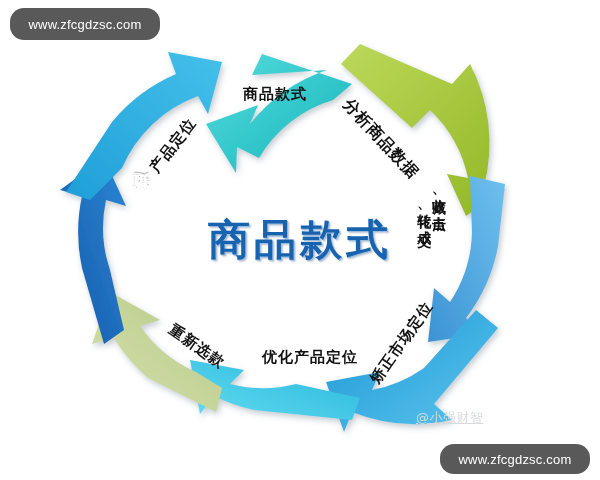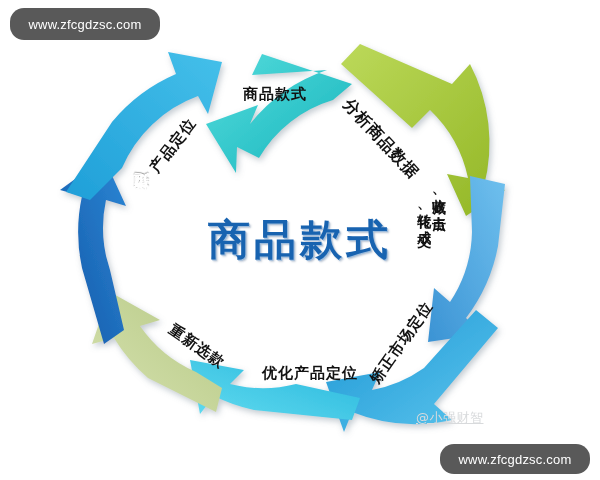--- a/index.html
+++ b/index.html
@@ -63,21 +63,21 @@
   }
   .dark{color:#121212;}
   .white{color:#ffffff;text-shadow:0 1px 1px rgba(0,0,0,.35);}
 
   
   #lb-0{left:243px;top:87px;font-size:15px;letter-spacing:1px;transform:rotate(0deg);}
   #lb-1{left:352px;top:96px;font-size:16px;letter-spacing:1px;transform:rotate(47deg);transform-origin:left top;}
   #lb-2{left:417px;top:188px;font-size:14px;letter-spacing:1px;}
   #lb-2 .col{writing-mode:vertical-rl;text-orientation:upright;display:inline-block;}
   #lb-3{left:381px;top:371px;font-size:15px;letter-spacing:1px;transform:rotate(-55deg);transform-origin:left bottom;}
-  #lb-4{left:262px;top:366px;font-size:15px;letter-spacing:1px;text-align:right;}
+  #lb-4{left:262px;top:350px;font-size:15px;letter-spacing:1px;text-align:right;}
   #lb-5{left:175px;top:322px;font-size:15px;letter-spacing:1px;transform:rotate(35deg);transform-origin:left top;}
   #lb-6{left:134px;top:192px;font-size:15px;letter-spacing:1px;}
   #lb-6 .col{writing-mode:vertical-rl;text-orientation:upright;display:inline-block;transform:rotate(180deg);}
   #lb-7{left:160px;top:160px;font-size:15px;letter-spacing:1px;transform:rotate(-52deg);transform-origin:left bottom;}
 </style>
 </head>
 <body>
 
 <div id="stage">
 

